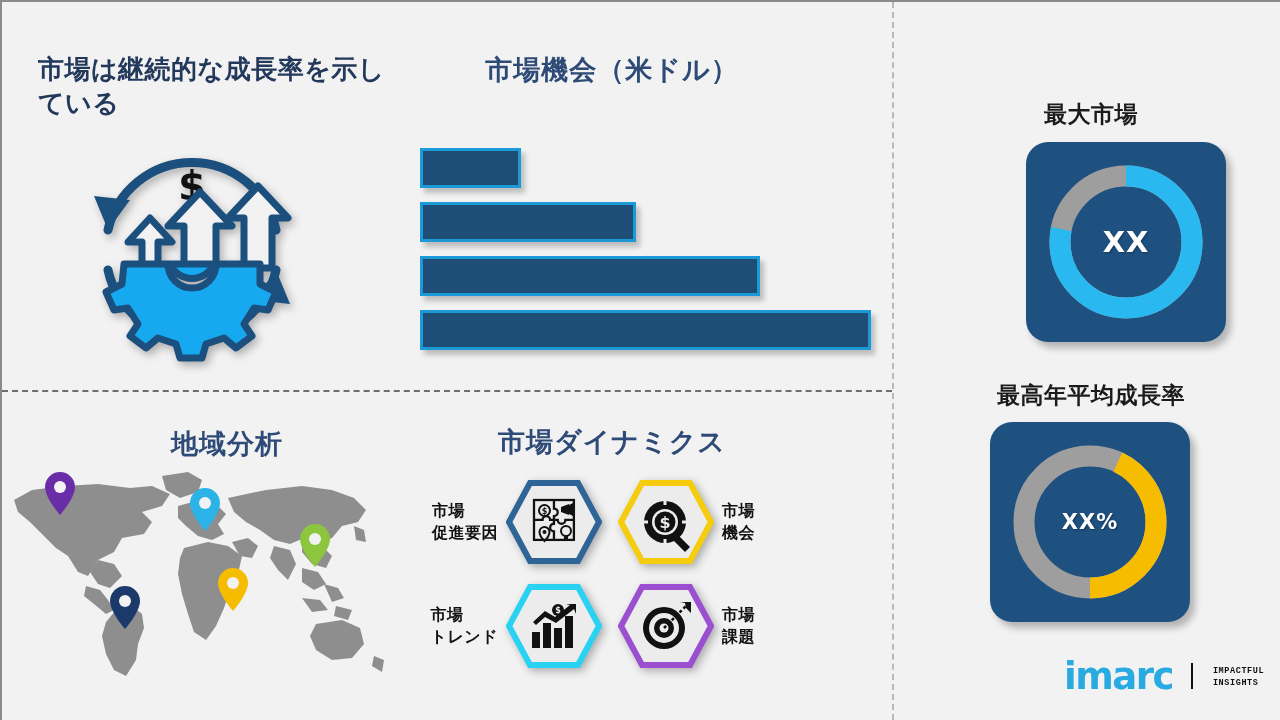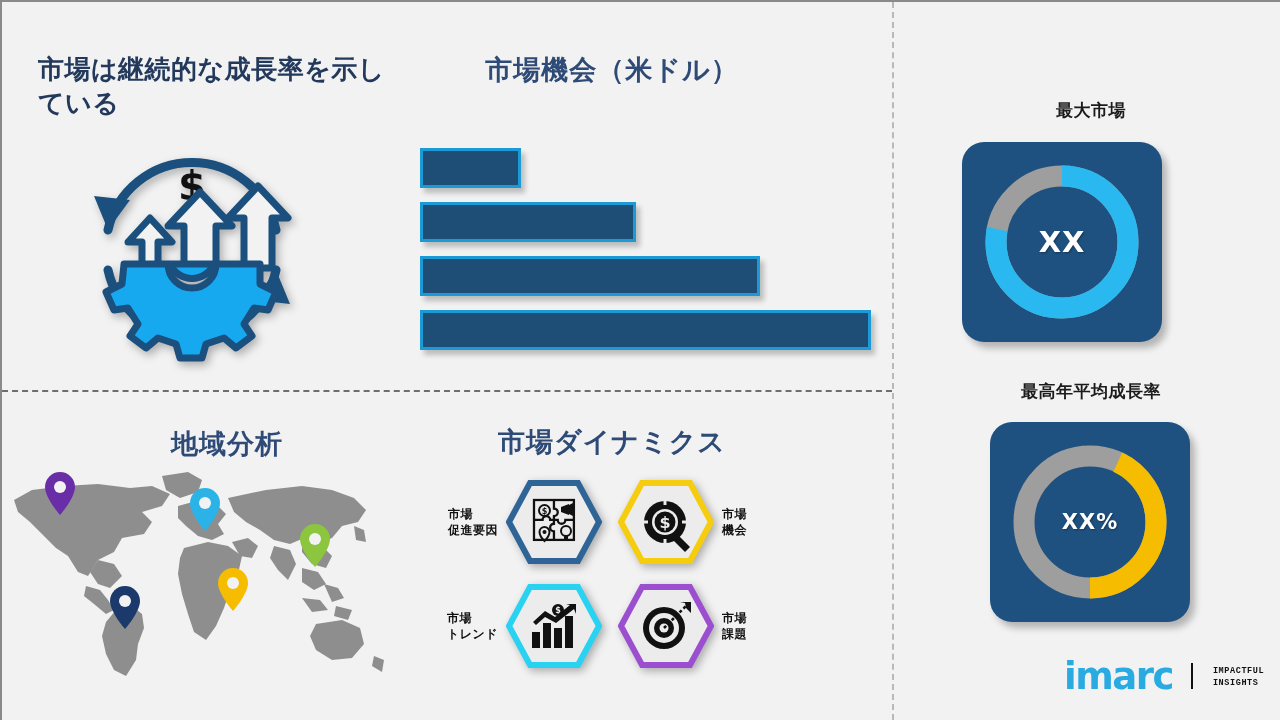--- a/index.html
+++ b/index.html
@@ -40,21 +40,21 @@
     text-align: center;
     font-size: 27px; font-weight: 700;
     color: #2e4a76; letter-spacing: 1px;
   }
   .h-opp   { left: 400px; top: 50px; width: 420px; }
   .h-region{ left: 120px; top: 424px; width: 210px; }
   .h-dyn   { left: 400px; top: 422px; width: 420px; }
 
   .h-right {
     position: absolute; text-align: center;
-    font-size: 17px; font-weight: 700; color: #1b1b1b;
+    font-size: 23px; font-weight: 700; color: #1b1b1b;
     letter-spacing: .5px;
   }
   .h-largest { left: 960px; top: 97px; width: 258px; }
   .h-cagr    { left: 955px; top: 378px; width: 268px; }
 
   
   .growth-icon {
     position: absolute; left: 70px; top: 132px;
     width: 240px; height: 232px;
     filter: drop-shadow(3px 4px 4px rgba(0,0,0,.28));
@@ -82,42 +82,42 @@
     position: absolute; left: 404px; top: 478px;
     width: 412px; height: 200px;
   }
   .dyn-cell { position: absolute; display: flex; align-items: center; }
   .dyn-cell.r1 { top: 0; }
   .dyn-cell.r2 { top: 104px; }
   .dyn-cell.left  { left: 0;   width: 196px; justify-content: flex-end; }
   .dyn-cell.right { left: 212px; width: 200px; justify-content: flex-start; }
 
   .dyn-label {
-    font-size: 12px; font-weight: 700; color: #111;
+    font-size: 16px; font-weight: 700; color: #111;
     line-height: 1.35; letter-spacing: .5px; white-space: pre-line;
   }
   .dyn-label.lt { text-align: left; margin-right: 8px; }
   .dyn-label.rt { text-align: left; margin-left: 8px; }
 
   .hex {
     position: relative; width: 96px; height: 84px; flex: 0 0 96px;
     filter: drop-shadow(3px 3px 4px rgba(0,0,0,.3));
   }
   .hex svg { width: 100%; height: 100%; display: block; }
 
   
   .donut-card {
     position: absolute;
     width: 200px; height: 200px;
     border-radius: 22px;
     background: #1e5180;
     box-shadow: 5px 6px 7px rgba(0,0,0,.26);
     display: flex; align-items: center; justify-content: center;
   }
-  #card-largest { left: 960px; top: 140px; }
+  #card-largest { left: 1024px; top: 140px; }
   #card-cagr    { left: 988px; top: 420px; }
   .donut-card svg { position: absolute; inset: 0; width: 200px; height: 200px; }
   .donut-value {
     position: relative; z-index: 2;
     color: #fff; font-weight: 700; letter-spacing: 1px;
     text-shadow: 1px 1px 2px rgba(0,0,0,.35);
   }
   #val-largest { font-size: 29px; }
   #val-cagr    { font-size: 21px; }
 

